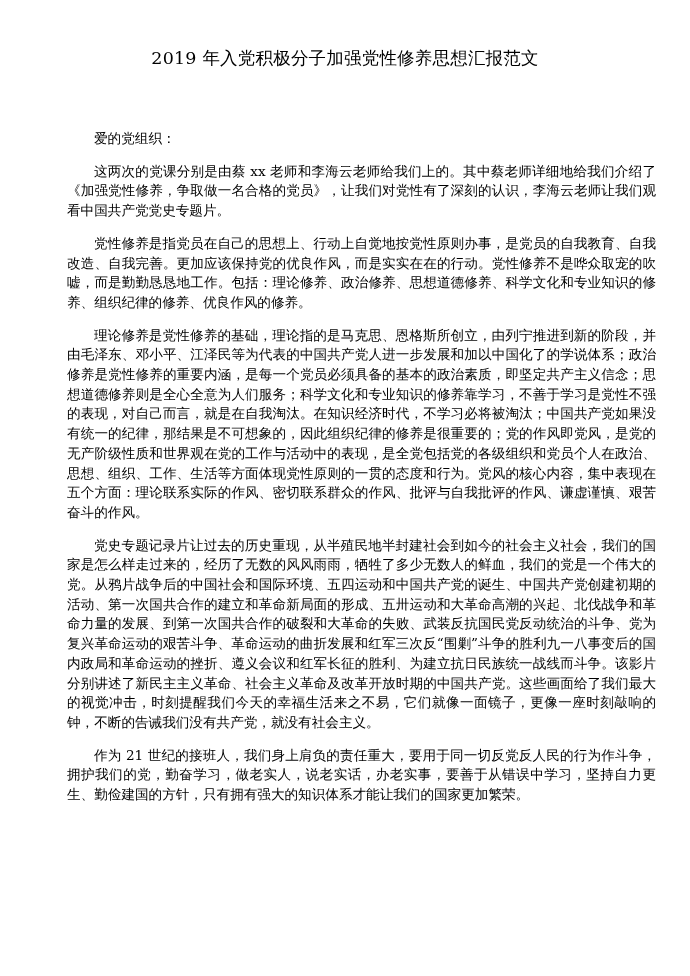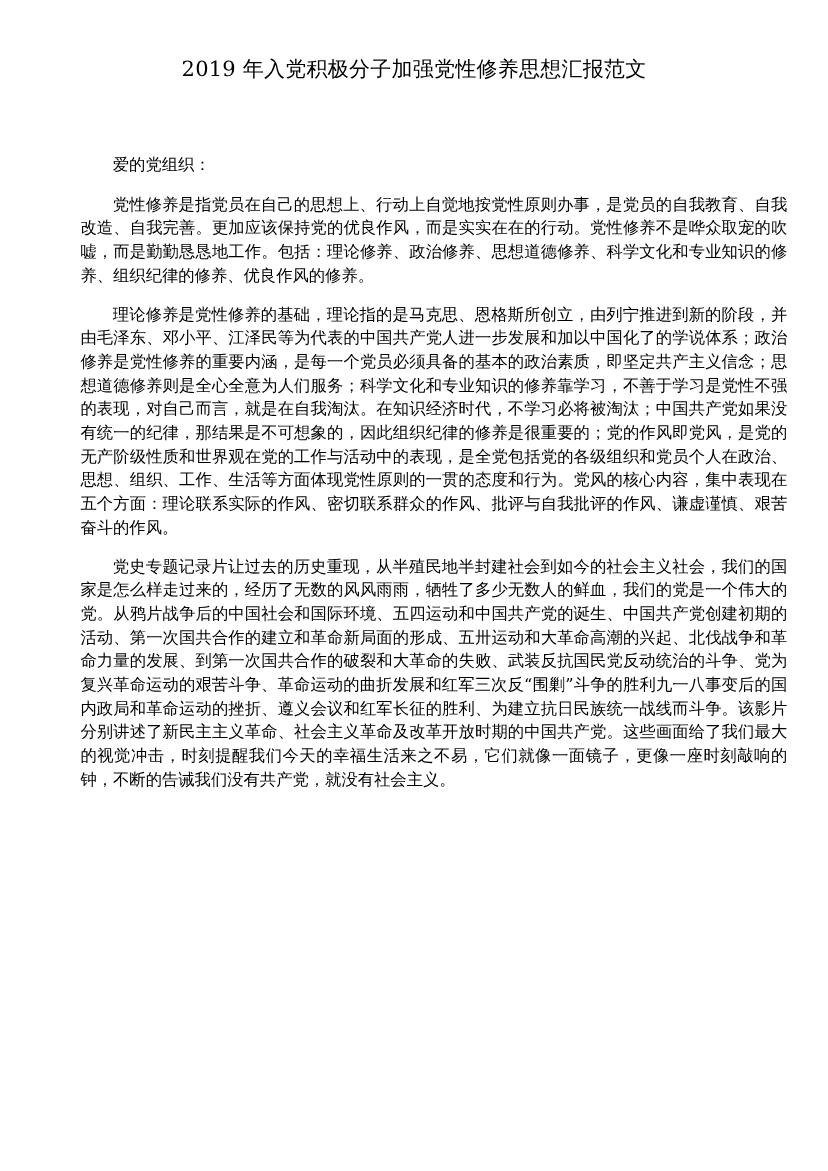--- a/index.html
+++ b/index.html
@@ -61,24 +61,26 @@
 <body>
 
 <div class="page">
 
   <h1 class="doc-title">2019 年入党积极分子加强党性修养思想汇报范文</h1>
 
   <div class="body-block">
 
     <p class="para salutation">爱的党组织：</p>
 
+    <p class="para">这两次的党课分别是由蔡 xx 老师和李海云老师给我们上的。其中蔡老师详细地给我们介绍了《加强党性修养，争取做一名合格的党员》，让我们对党性有了深刻的认识，李海云老师让我们观看中国共产党党史专题片。</p>
 
     <p class="para">党性修养是指党员在自己的思想上、行动上自觉地按党性原则办事，是党员的自我教育、自我改造、自我完善。更加应该保持党的优良作风，而是实实在在的行动。党性修养不是哗众取宠的吹嘘，而是勤勤恳恳地工作。包括：理论修养、政治修养、思想道德修养、科学文化和专业知识的修养、组织纪律的修养、优良作风的修养。</p>
 
     <p class="para">理论修养是党性修养的基础，理论指的是马克思、恩格斯所创立，由列宁推进到新的阶段，并由毛泽东、邓小平、江泽民等为代表的中国共产党人进一步发展和加以中国化了的学说体系；政治修养是党性修养的重要内涵，是每一个党员必须具备的基本的政治素质，即坚定共产主义信念；思想道德修养则是全心全意为人们服务；科学文化和专业知识的修养靠学习，不善于学习是党性不强的表现，对自己而言，就是在自我淘汰。在知识经济时代，不学习必将被淘汰；中国共产党如果没有统一的纪律，那结果是不可想象的，因此组织纪律的修养是很重要的；党的作风即党风，是党的无产阶级性质和世界观在党的工作与活动中的表现，是全党包括党的各级组织和党员个人在政治、思想、组织、工作、生活等方面体现党性原则的一贯的态度和行为。党风的核心内容，集中表现在五个方面：理论联系实际的作风、密切联系群众的作风、批评与自我批评的作风、谦虚谨慎、艰苦奋斗的作风。</p>
 
 
     <p class="para">党史专题记录片让过去的历史重现，从半殖民地半封建社会到如今的社会主义社会，我们的国家是怎么样走过来的，经历了无数的风风雨雨，牺牲了多少无数人的鲜血，我们的党是一个伟大的党。从鸦片战争后的中国社会和国际环境、五四运动和中国共产党的诞生、中国共产党创建初期的活动、第一次国共合作的建立和革命新局面的形成、五卅运动和大革命高潮的兴起、北伐战争和革命力量的发展、到第一次国共合作的破裂和大革命的失败、武装反抗国民党反动统治的斗争、党为复兴革命运动的艰苦斗争、革命运动的曲折发展和红军三次反“围剿”斗争的胜利九一八事变后的国内政局和革命运动的挫折、遵义会议和红军长征的胜利、为建立抗日民族统一战线而斗争。该影片分别讲述了新民主主义革命、社会主义革命及改革开放时期的中国共产党。这些画面给了我们最大的视觉冲击，时刻提醒我们今天的幸福生活来之不易，它们就像一面镜子，更像一座时刻敲响的钟，不断的告诫我们没有共产党，就没有社会主义。</p>
 
+    <p class="para">作为 21 世纪的接班人，我们身上肩负的责任重大，要用于同一切反党反人民的行为作斗争，拥护我们的党，勤奋学习，做老实人，说老实话，办老实事，要善于从错误中学习，坚持自力更生、勤俭建国的方针，只有拥有强大的知识体系才能让我们的国家更加繁荣。</p>
 
   </div>
 
 </div>
 
 </body></html>

